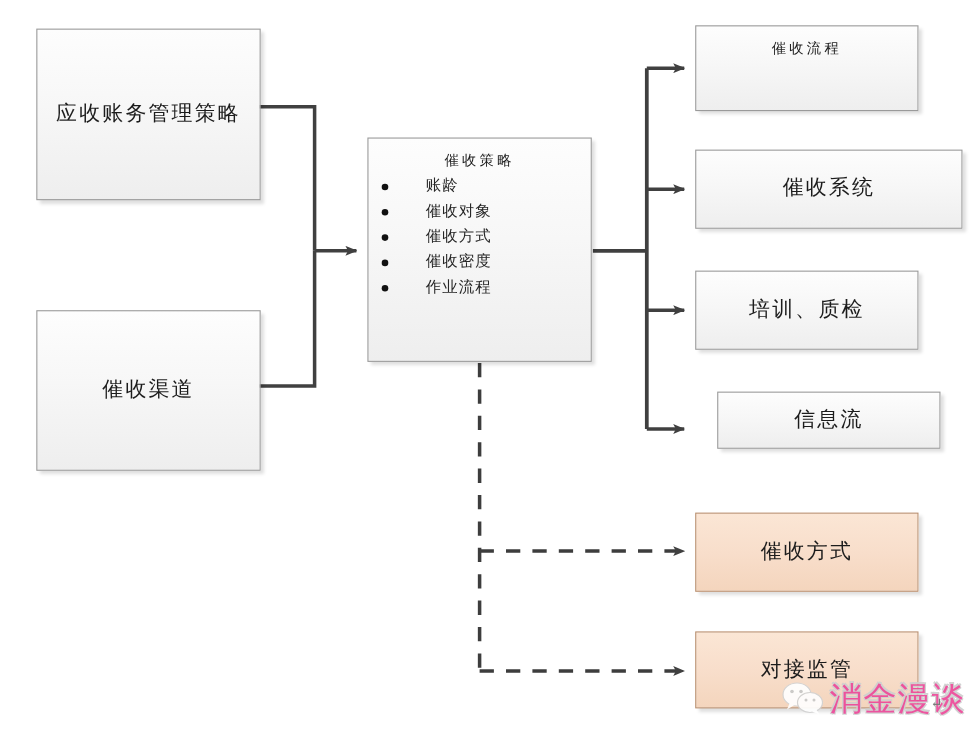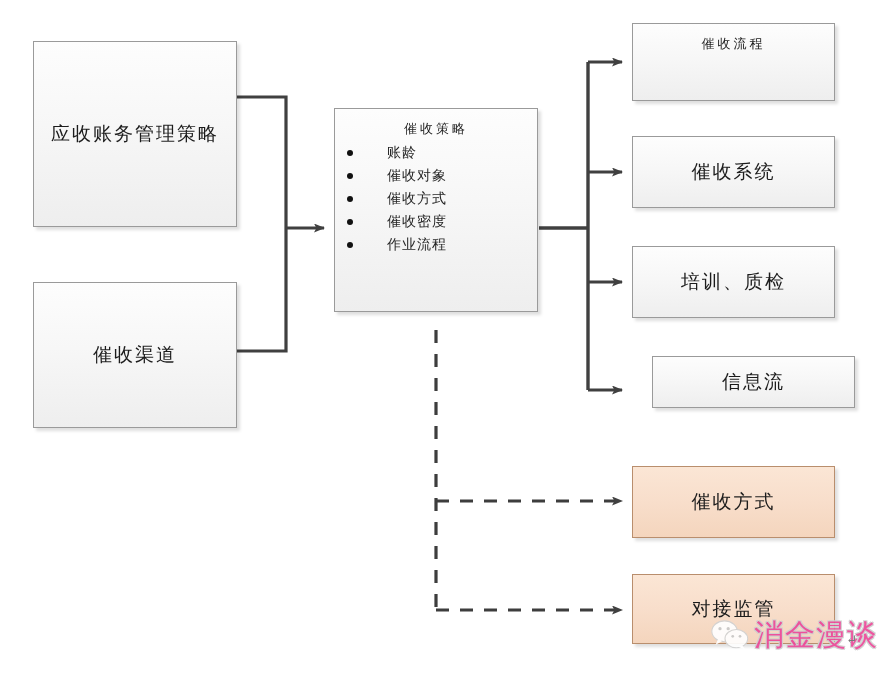--- a/index.html
+++ b/index.html
@@ -156,54 +156,54 @@
       <path d="M588,390 L622,390" fill="none" stroke="#404040" stroke-width="3.2" marker-end="url(#arrow-solid)"></path>
     </g>
 
     <g>
       <path d="M436,330 L436,610" fill="none" stroke="#3d3d3d" stroke-width="3.2" stroke-dasharray="13,11"></path>
       <path d="M436,501 L622,501" fill="none" stroke="#3d3d3d" stroke-width="3.2" stroke-dasharray="13,11" marker-end="url(#arrow-solid)"></path>
       <path d="M436,610 L622,610" fill="none" stroke="#3d3d3d" stroke-width="3.2" stroke-dasharray="13,11" marker-end="url(#arrow-solid)"></path>
     </g>
   </svg>
 
-  <div class="node gray" style="left:33px; top:41px; width:204px; height:186px;">
+  <div class="node gray" style="left:33px; top:26px; width:204px; height:156px;">
     <div class="node-inner">
       <div class="node-title">应收账务管理策略</div>
     </div>
   </div>
 
   <div class="node gray" style="left:33px; top:282px; width:204px; height:146px;">
     <div class="node-inner">
       <div class="node-title">催收渠道</div>
     </div>
   </div>
 
-  <div class="node gray has-list narrow-list" style="left:334px; top:108px; width:204px; height:204px;padding-left:48px;">
+  <div class="node gray has-list narrow-list" style="left:334px; top:125px; width:204px; height:204px;padding-left:48px;">
     <div class="node-inner">
       <div class="node-title big">催收策略</div>
       <ul class="node-list">
         <li>账龄</li>
         <li>催收对象</li>
         <li>催收方式</li>
         <li>催收密度</li>
         <li>作业流程</li>
       </ul>
     </div>
   </div>
 
   <div class="node gray has-list" style="left:632px; top:23px; width:203px; height:78px;">
     <div class="node-inner">
       <div class="node-title big">催收流程</div>
       <ul class="node-list">
       </ul>
     </div>
   </div>
 
-  <div class="node gray" style="left:632px; top:136px; width:203px; height:72px;">
+  <div class="node gray" style="left:632px; top:136px; width:243px; height:72px;font-family:Liberation Mono, monospace;">
     <div class="node-inner">
       <div class="node-title">催收系统</div>
     </div>
   </div>
 
   <div class="node gray" style="left:632px; top:246px; width:203px; height:72px;padding-left:36px;">
     <div class="node-inner">
       <div class="node-title">培训、质检</div>
     </div>
   </div>

